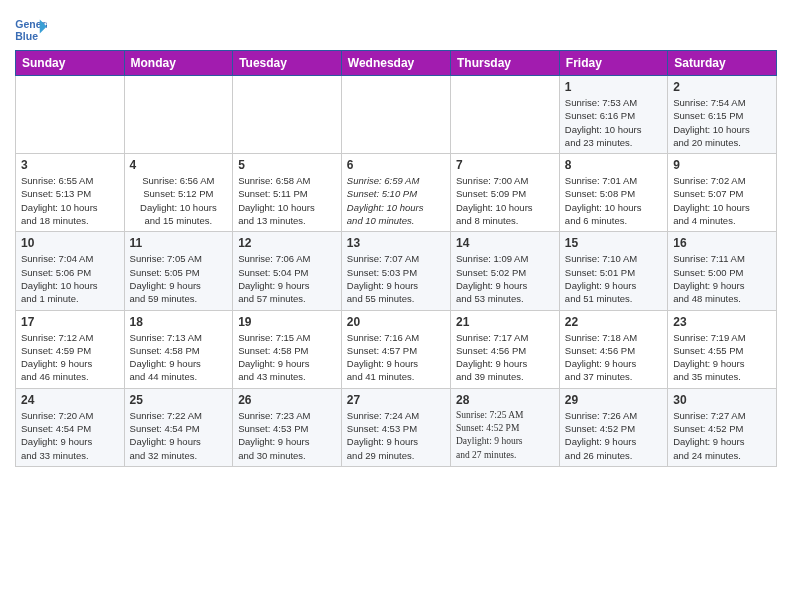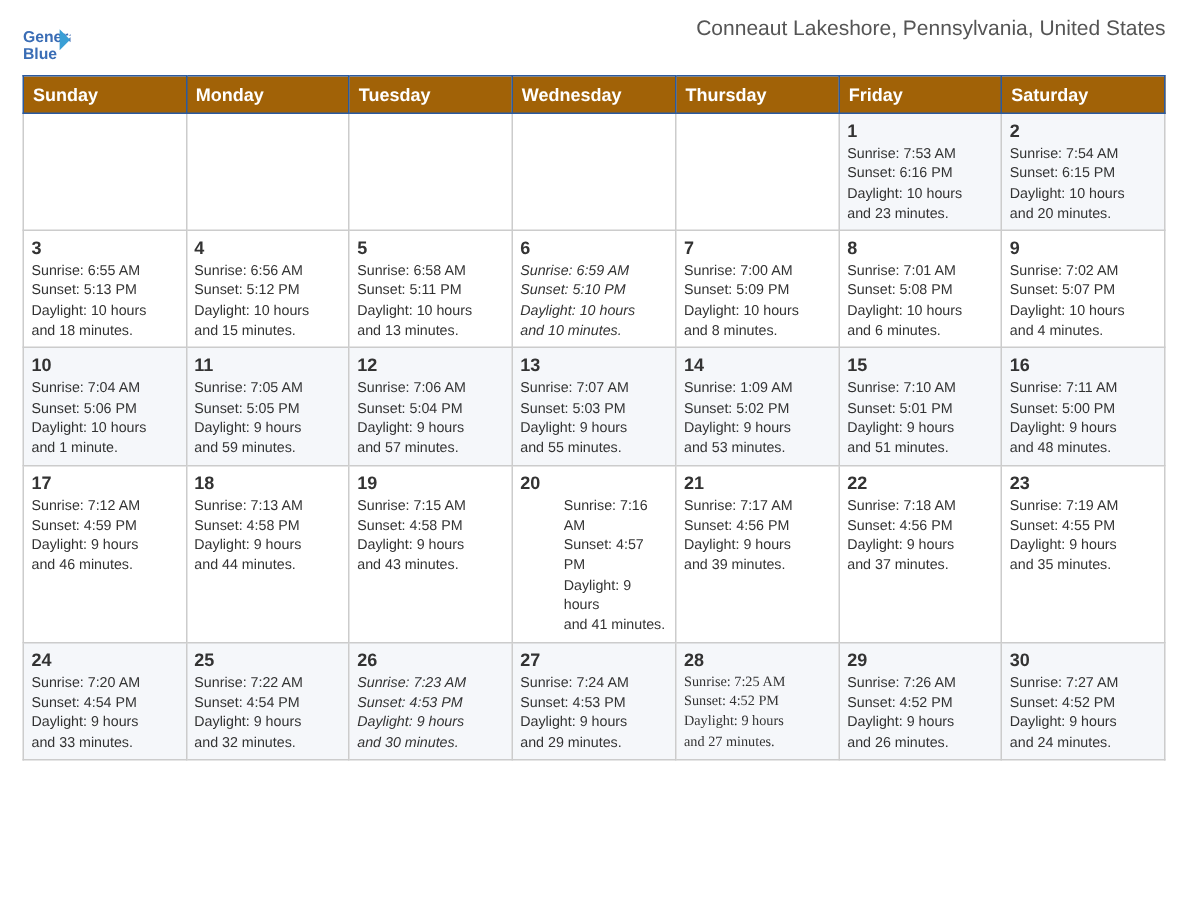--- a/index.html
+++ b/index.html
@@ -38,21 +38,21 @@
     .subtitle {
       font-size: 14px;
       color: #555;
     }
     .calendar {
       width: 100%;
       border-collapse: collapse;
       margin-top: 6px;
     }
     .calendar th {
-      background: #a16207;
+      background: #a21caf;
       color: #fff;
       font-size: 12px;
       font-weight: bold;
       padding: 5px 6px;
       text-align: left;
       border: 1px solid #2a5aa0;
     }
     .calendar td {
       border: 1px solid #ccc;
       vertical-align: top;
@@ -95,21 +95,20 @@
 
 <div class="header">
   <div class="logo">
     <svg class="logo-icon" viewBox="0 0 36 32">
       <text x="0" y="14" font-size="12" font-weight="bold" fill="#3a6db5">General</text>
       <text x="0" y="27" font-size="12" font-weight="bold" fill="#3a6db5">Blue</text>
       <polygon points="28,4 36,12 28,20" fill="#3a9fd5"></polygon>
     </svg>
   </div>
   <div class="title-block">
-    <div class="subtitle">Conneaut Lakeshore, Pennsylvania, United States</div>
   </div>
 </div>
 
 <table class="calendar">
   <thead>
     <tr>
     <th>Sunday</th>
         <th>Monday</th>
         <th>Tuesday</th>
         <th>Wednesday</th>
@@ -143,21 +142,21 @@
       <tr class="row-2">
         <td>
           <span class="day-num">3</span>
           <div class="day-info" style="white-space: pre-line;">Sunrise: 6:55 AM
 Sunset: 5:13 PM
 Daylight: 10 hours
 and 18 minutes.</div>
         </td>
         <td>
           <span class="day-num">4</span>
-          <div class="day-info" style="white-space: pre-line;">Sunrise: 6:56 AM
+          <div class="day-info" style="white-space: pre-line; text-align: center;">Sunrise: 6:56 AM
 Sunset: 5:12 PM
 Daylight: 10 hours
 and 15 minutes.</div>
         </td>
         <td>
           <span class="day-num">5</span>
           <div class="day-info" style="white-space: pre-line;">Sunrise: 6:58 AM
 Sunset: 5:11 PM
 Daylight: 10 hours
 and 13 minutes.</div>
@@ -259,21 +258,21 @@
         </td>
         <td>
           <span class="day-num">19</span>
           <div class="day-info" style="white-space: pre-line;">Sunrise: 7:15 AM
 Sunset: 4:58 PM
 Daylight: 9 hours
 and 43 minutes.</div>
         </td>
         <td>
           <span class="day-num">20</span>
-          <div class="day-info" style="white-space: pre-line; margin-left: 29px;">Sunrise: 7:16 AM
+          <div class="day-info" style="white-space: pre-line;">Sunrise: 7:16 AM
 Sunset: 4:57 PM
 Daylight: 9 hours
 and 41 minutes.</div>
         </td>
         <td>
           <span class="day-num">21</span>
           <div class="day-info" style="white-space: pre-line;">Sunrise: 7:17 AM
 Sunset: 4:56 PM
 Daylight: 9 hours
 and 39 minutes.</div>
@@ -303,21 +302,21 @@
         </td>
         <td>
           <span class="day-num">25</span>
           <div class="day-info" style="white-space: pre-line;">Sunrise: 7:22 AM
 Sunset: 4:54 PM
 Daylight: 9 hours
 and 32 minutes.</div>
         </td>
         <td>
           <span class="day-num">26</span>
-          <div class="day-info" style="white-space: pre-line; font-style: italic;">Sunrise: 7:23 AM
+          <div class="day-info" style="white-space: pre-line;">Sunrise: 7:23 AM
 Sunset: 4:53 PM
 Daylight: 9 hours
 and 30 minutes.</div>
         </td>
         <td>
           <span class="day-num">27</span>
           <div class="day-info" style="white-space: pre-line;">Sunrise: 7:24 AM
 Sunset: 4:53 PM
 Daylight: 9 hours
 and 29 minutes.</div>

